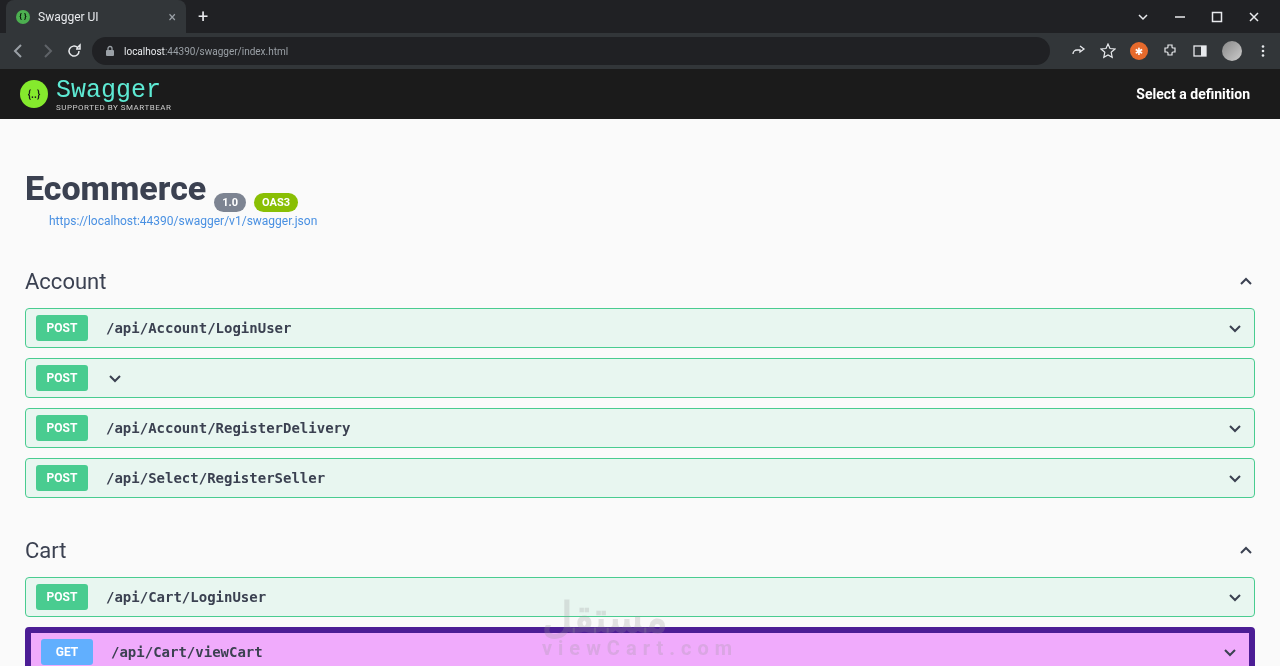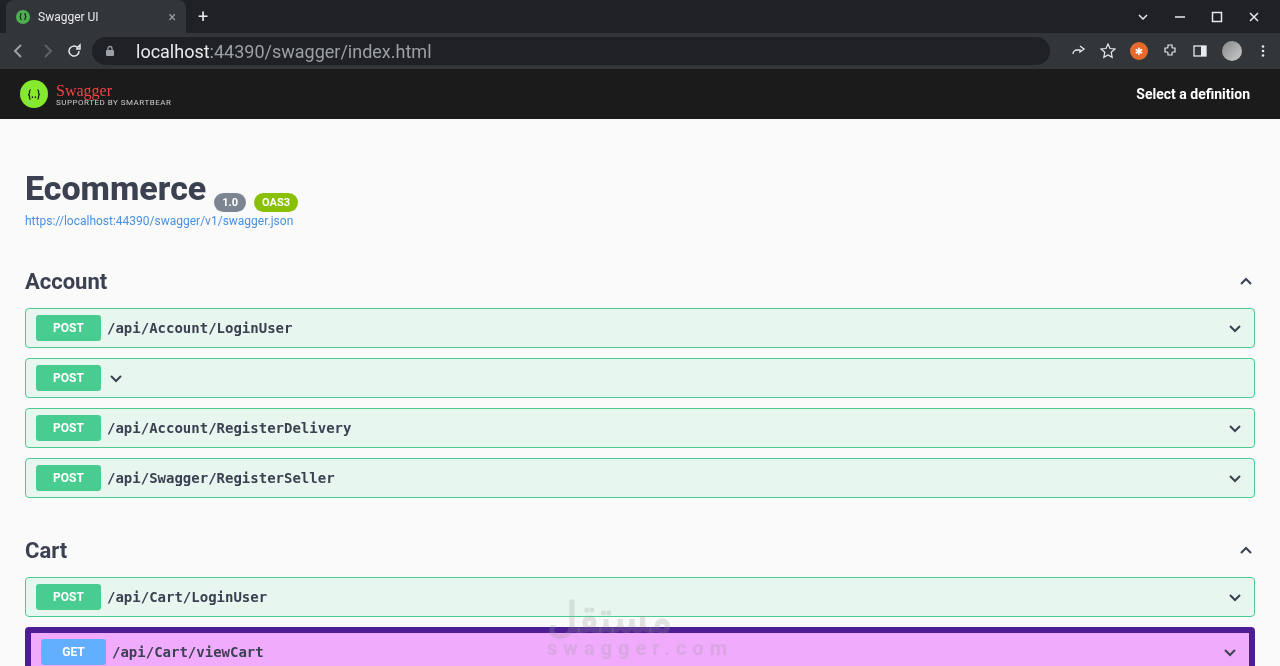--- a/index.html
+++ b/index.html
@@ -11,53 +11,53 @@
   .tab-favicon { width: 14px; height: 14px; background: #4caf50; border-radius: 50%; margin-right: 8px; display:flex;align-items:center;justify-content:center;color:#000;font-size:8px;font-weight:bold; }
   .tab-title { color: #e8eaed; font-size: 12px; flex: 1; }
   .tab-close { color: #9aa0a6; font-size: 14px; margin-left: 8px; cursor: pointer; }
   .new-tab { color: #e8eaed; font-size: 18px; margin-left: 12px; cursor: pointer; }
   .window-controls { margin-left: auto; display: flex; align-items: center; gap: 25px; padding-right: 20px; color: #e8eaed; }
   .window-controls span svg, .window-controls span { color: #e8eaed; }
 
   .address-row { background: #323639; height: 36px; display: flex; align-items: center; padding: 0 10px; gap: 10px; }
   .nav-icon { color: #9aa0a6; cursor: pointer; }
   .nav-icon.active { color: #e8eaed; }
-  .url-bar { flex: 1; background: #202124; border-radius: 20px; height: 28px; display: flex; align-items: center; padding: 0 12px; color: #9aa0a6; font-size: 18px; gap: 20px;}
+  .url-bar { flex: 1; background: #202124; border-radius: 20px; height: 28px; display: flex; align-items: center; padding: 0 12px; color: #9aa0a6; font-size: 10px; gap: 8px;}
   .url-bar .host { color: #e8eaed; }
   .right-icons { display: flex; align-items: center; gap: 14px; color: #e8eaed; padding-left: 10px; }
   .ext-icon { width:18px;height:18px;border-radius:50%;background:#e66a2c;display:flex;align-items:center;justify-content:center;font-size:10px;color:#fff;}
   .avatar { width: 20px; height: 20px; border-radius: 50%; background: linear-gradient(135deg,#888,#ccc); }
 
   
   .swagger-header { background: #1b1b1b; height: 50px; display: flex; align-items: center; padding: 0 20px; }
   .swagger-logo { display: flex; align-items: center; gap: 8px; }
   .logo-badge { width: 28px; height: 28px; background: #85ea2d; border-radius: 50%; display:flex;align-items:center;justify-content:center;color:#1b1b1b;font-weight:bold;font-size:10px; }
-  .logo-text { color: #ef4444; font-size: 16px; font-weight: 500; font-family: Liberation Serif, serif; }
+  .logo-text { color: #5eead4; font-size: 25px; font-weight: 500; font-family: Liberation Mono, monospace; }
   .logo-sub { color: #ccc; font-size: 8px; letter-spacing: 0.5px; display:block; margin-top:-2px;}
   .definition-label { color: #fff; font-weight: 700; font-size: 14px; margin-left: auto; margin-right: 10px; }
   .definition-select { background: #1b1b1b; border: 2px solid #85ea2d; color: #fff; padding: 6px 30px 6px 10px; border-radius: 4px; font-size: 13px; font-weight: 600; min-width: 340px; appearance: none; position: relative; }
   .select-wrap { position: relative; }
   .select-wrap::after { content: ""; position: absolute; right: 10px; top: 50%; transform: translateY(-30%); border-left: 5px solid transparent; border-right: 5px solid transparent; border-top: 6px solid #fff; pointer-events: none; }
 
   
   .content { padding: 30px 25px 10px 25px; }
   .api-title { font-size: 34px; font-weight: 800; color: #3b4151; display: inline-flex; align-items: flex-end; gap: 8px; }
   .version-badge { background: #7d8492; color: #fff; font-size: 11px; font-weight: 700; padding: 3px 8px; border-radius: 20px; position: relative; top: 4px; margin-top: 40px; }
   .oas-badge { background: #89bf04; color: #fff; font-size: 11px; font-weight: 700; padding: 3px 8px; border-radius: 20px; position: relative; top: 4px; }
-  .spec-url { color: #4990e2; font-size: 12px; margin-top: 6px; display: inline-block; text-decoration: none; }
+  .spec-url { color: #4990e2; font-size: 12px; margin-top: 6px; display: inline-block; text-decoration: none; margin-left: 24px; }
 
   .section { margin-top: 40px; }
   .section-header { display: flex; align-items: center; cursor: pointer; margin-bottom: 14px; }
-  .section-title { font-size: 22px; font-weight: 700; color: #3b4151; }
+  .section-title { font-size: 22px; font-weight: 400; color: #3b4151; }
   .section-chevron { margin-left: auto; color: #7d8492; }
 
   .operation { border-radius: 4px; margin-bottom: 10px; display: flex; align-items: center; padding: 6px 10px; cursor: pointer; }
   .op-post { background: #e8f6f0; border: 1px solid #49cc90; }
   .op-get { background: #f0abfc; border: 6px solid #4c1d95; }
-  .method-badge { color: #fff; font-size: 12px; font-weight: 700; padding: 6px 0; border-radius: 3px; width: 65px; text-align: center; margin-right: 6px; }
+  .method-badge { color: #fff; font-size: 12px; font-weight: 700; padding: 6px 0; border-radius: 3px; width: 52px; text-align: center; margin-right: 18px; }
   .m-post { background: #49cc90; }
   .m-get { background: #61affe; }
   .op-path { font-family: "SFMono-Regular", Consolas, monospace; font-size: 14px; color: #3b4151; font-weight: 600; flex: 1; }
   .op-chevron { color: #7d8492; }
 
   .watermark { position: fixed; left: 50%; bottom: 12px; transform: translateX(-50%); font-size: 42px; color: rgba(150,150,150,0.25); font-weight: 700; pointer-events: none; letter-spacing: 1px; line-height: 0.55; text-align:left;}
   .watermark .sub { font-size: 20px; letter-spacing: 6px; display:block; margin-top: 14px;}
 
   svg { display: block; }
 </style>
@@ -206,21 +206,21 @@
           <span class="method-badge m-post">POST</span>
           <span class="op-path">/api/Account/RegisterDelivery</span>
           <span class="op-chevron">
             <svg width="18" height="18" viewBox="0 0 18 18">
               <path d="M4 7l5 5 5-5" stroke="#3b4151" stroke-width="2" fill="none"></path>
             </svg>
           </span>
         </div>
         <div class="operation op-post">
           <span class="method-badge m-post">POST</span>
-          <span class="op-path">/api/Swagger/RegisterSeller</span>
+          <span class="op-path">/api/Select/RegisterSeller</span>
           <span class="op-chevron">
             <svg width="18" height="18" viewBox="0 0 18 18">
               <path d="M4 7l5 5 5-5" stroke="#3b4151" stroke-width="2" fill="none"></path>
             </svg>
           </span>
         </div>
       </div>
       <div class="section">
         <div class="section-header">
           <span class="section-title">Cart</span>
@@ -250,14 +250,14 @@
         </div>
         <div class="operation op-get">
           <span class="method-badge m-get">GET</span>
         </div>
       </div>
     </div>
 </div>
 
 <div class="watermark">
   <span>مستقل</span>
-  <span class="sub">swagger.com</span>
+  <span class="sub">viewCart.com</span>
 </div>
 
 </body></html>

